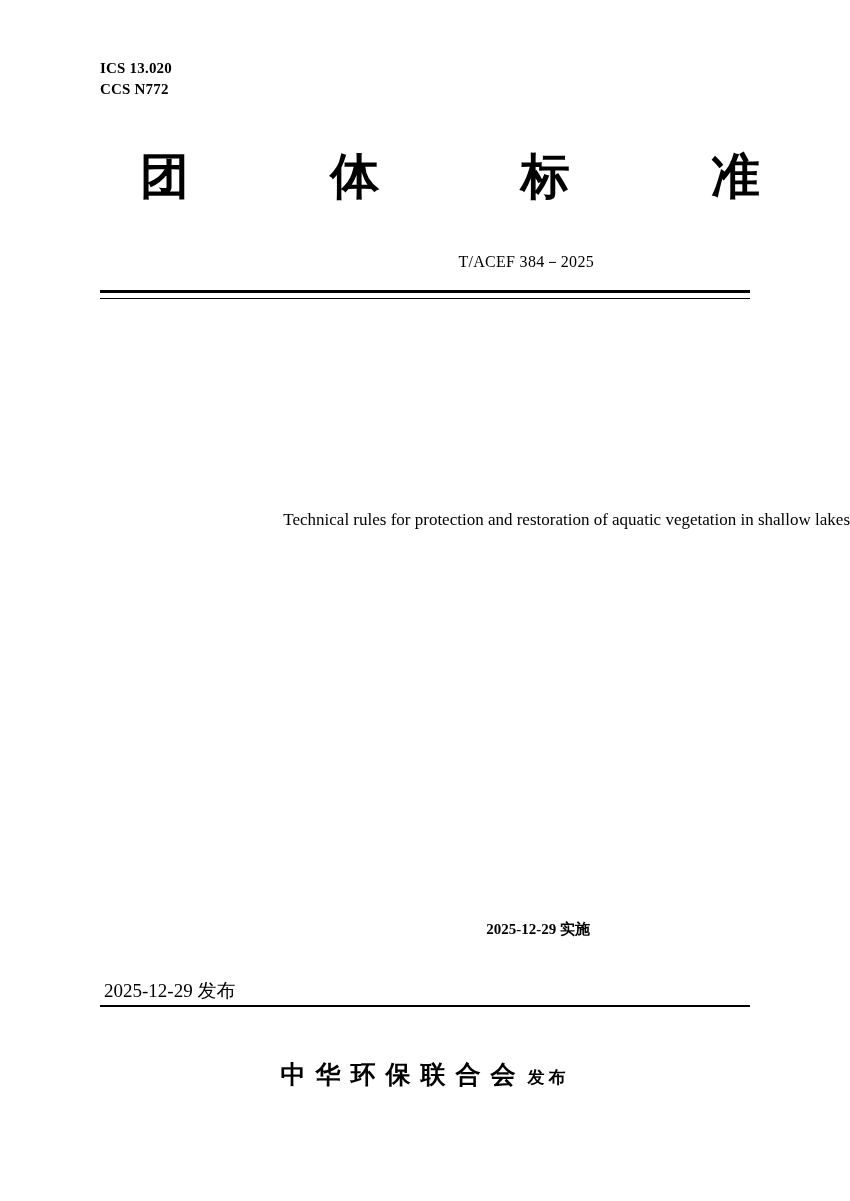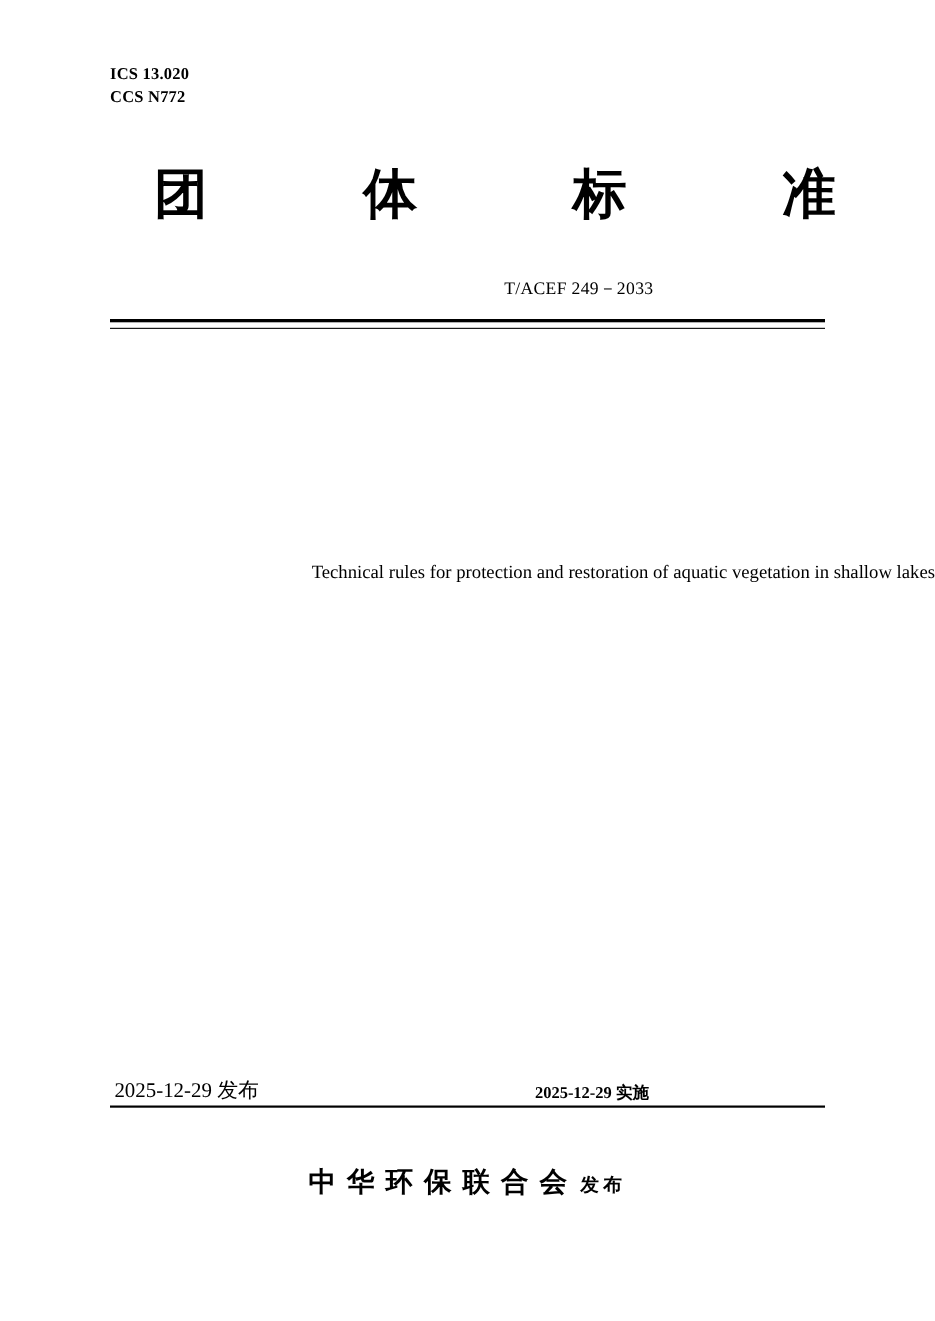--- a/index.html
+++ b/index.html
@@ -115,21 +115,21 @@
     position: absolute;
     left: 104px;
     top: 978px;
     font-size: 19px;
     font-weight: normal;
     white-space: nowrap;
   }
   .date-impl {
     position: absolute;
     right: 104px;
-    top: 984px;
+    top: 920px;
     font-size: 15px;
     font-weight: bold;
     white-space: nowrap;
   }
 
   
   .publisher {
     position: absolute;
     left: 0;
     top: 1058px;
@@ -161,21 +161,21 @@
     <div class="ics-line">CCS N772</div>
   </div>
 
   <div class="tuanti">
     <span>团</span>
     <span>体</span>
     <span>标</span>
     <span>准</span>
   </div>
 
-  <div class="std-no">T/ACEF 249－2033</div>
+  <div class="std-no">T/ACEF 384－2025</div>
 
   <div class="rule-top-thick"></div>
   <div class="rule-top-thin"></div>
 
   <div class="title-en">Technical rules for protection and restoration of aquatic vegetation in shallow lakes</div>
 
   <div class="rule-bottom"></div>
 
   <div class="date-issue">2025-12-29 发布</div>
   <div class="date-impl">2025-12-29 实施</div>

